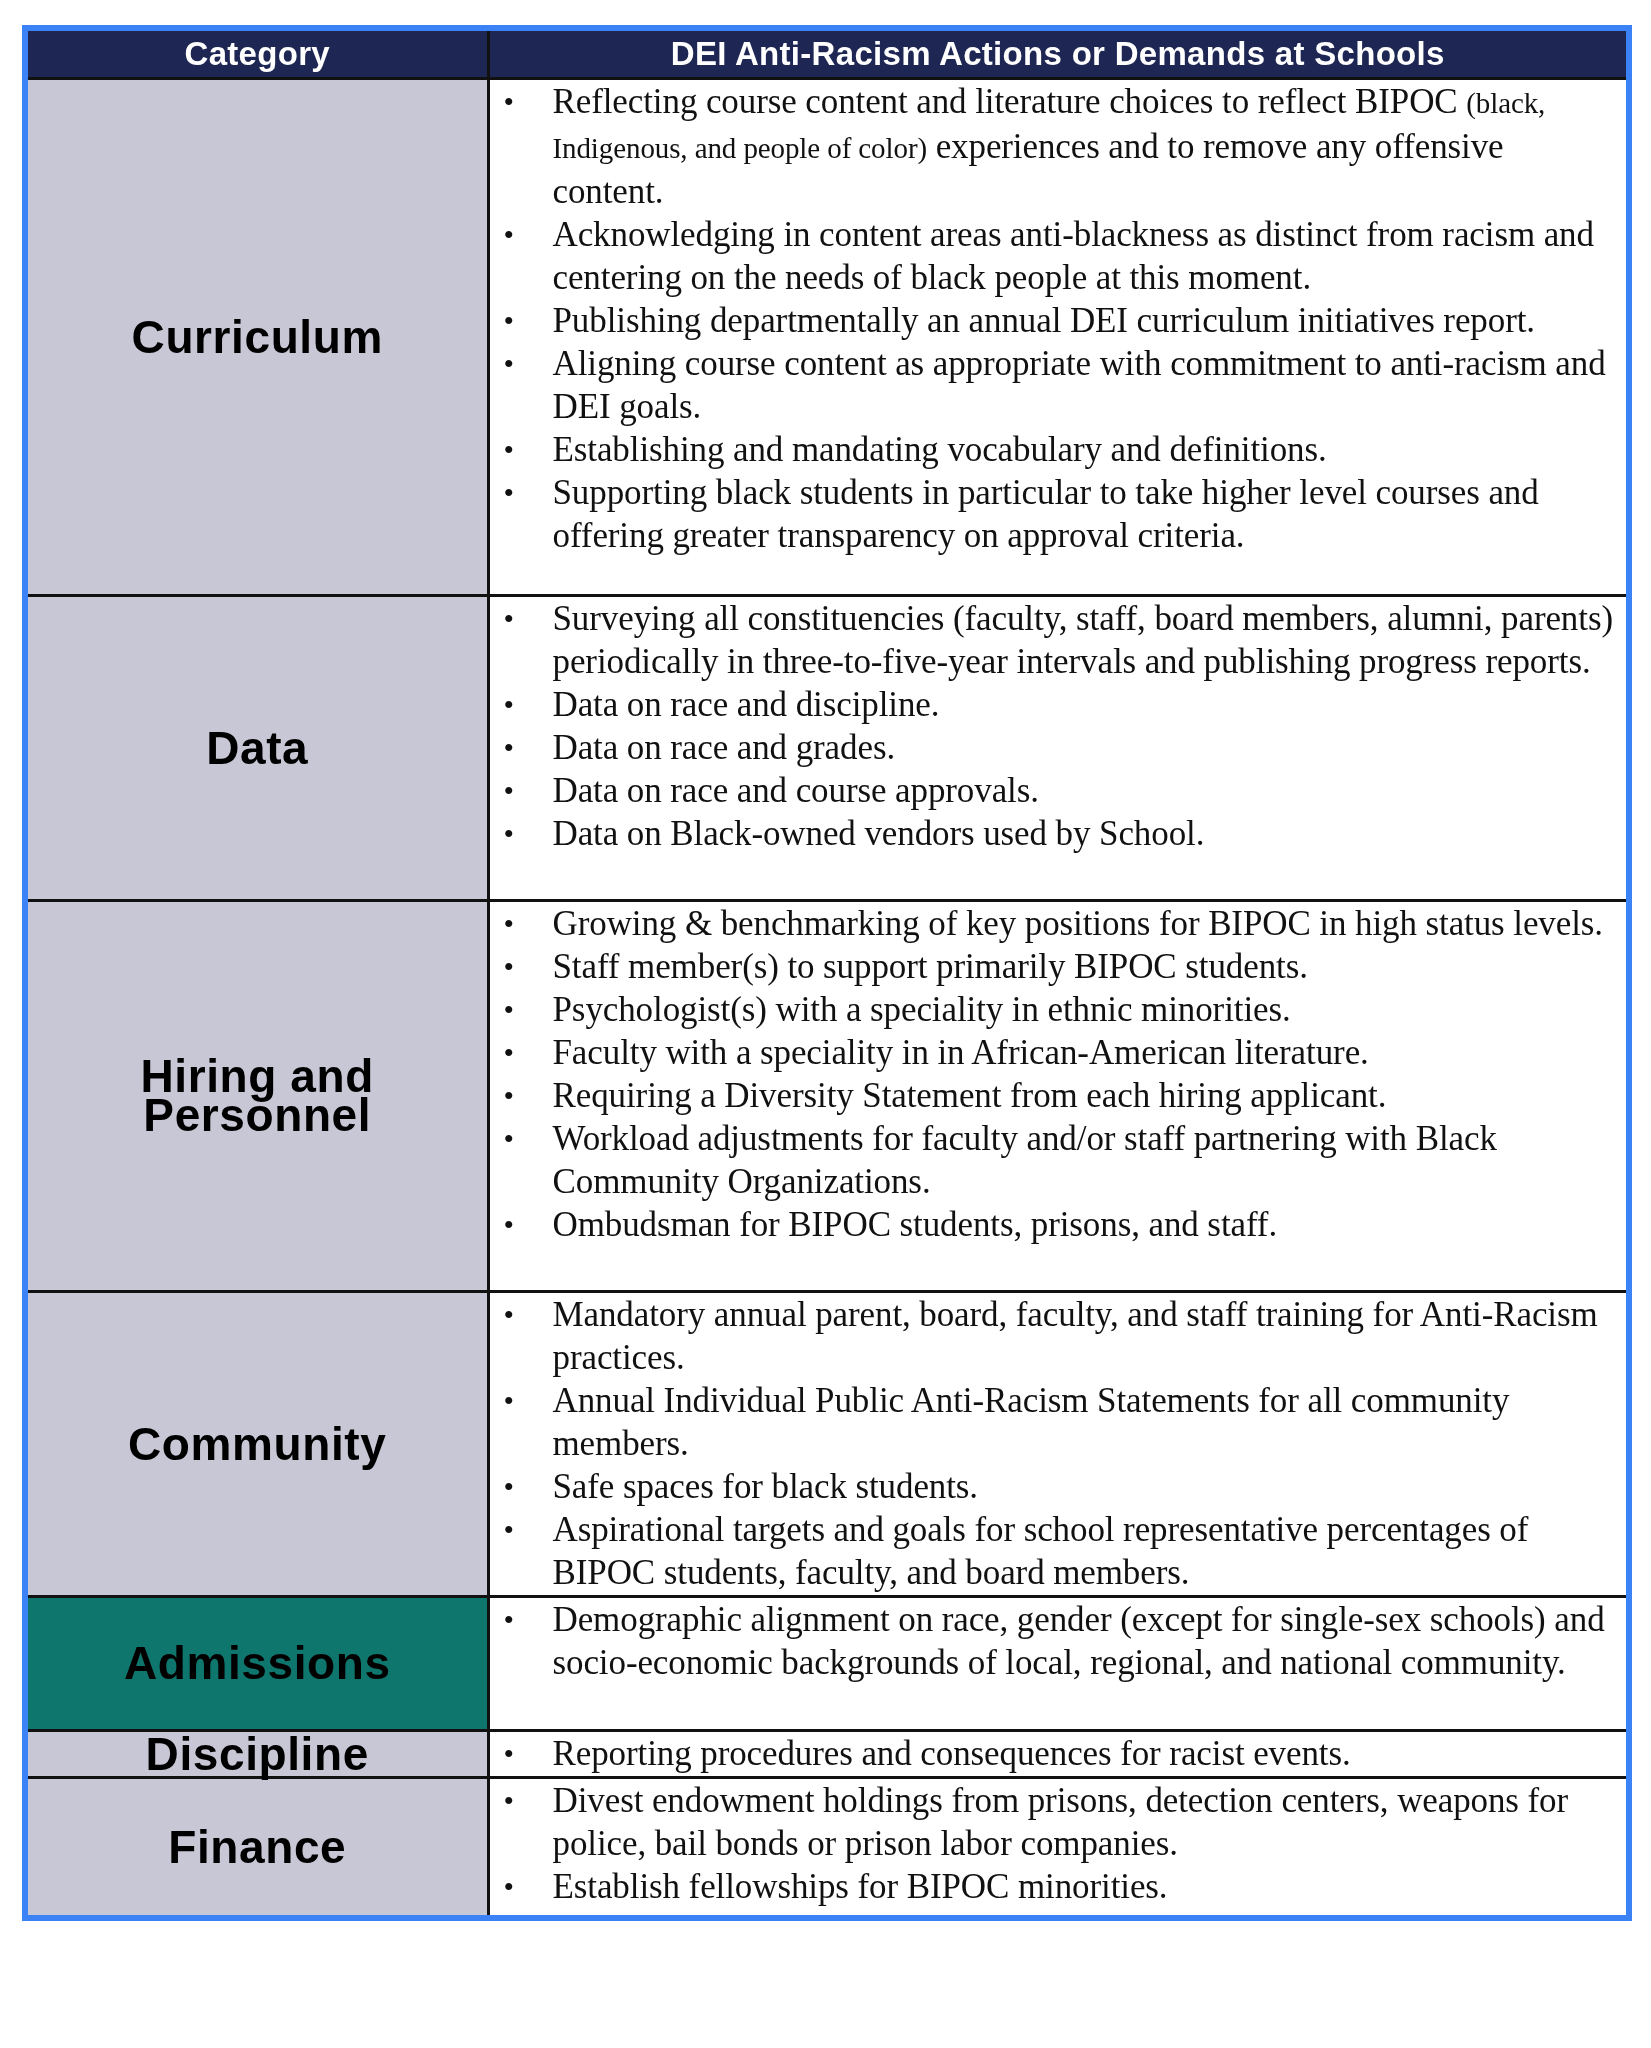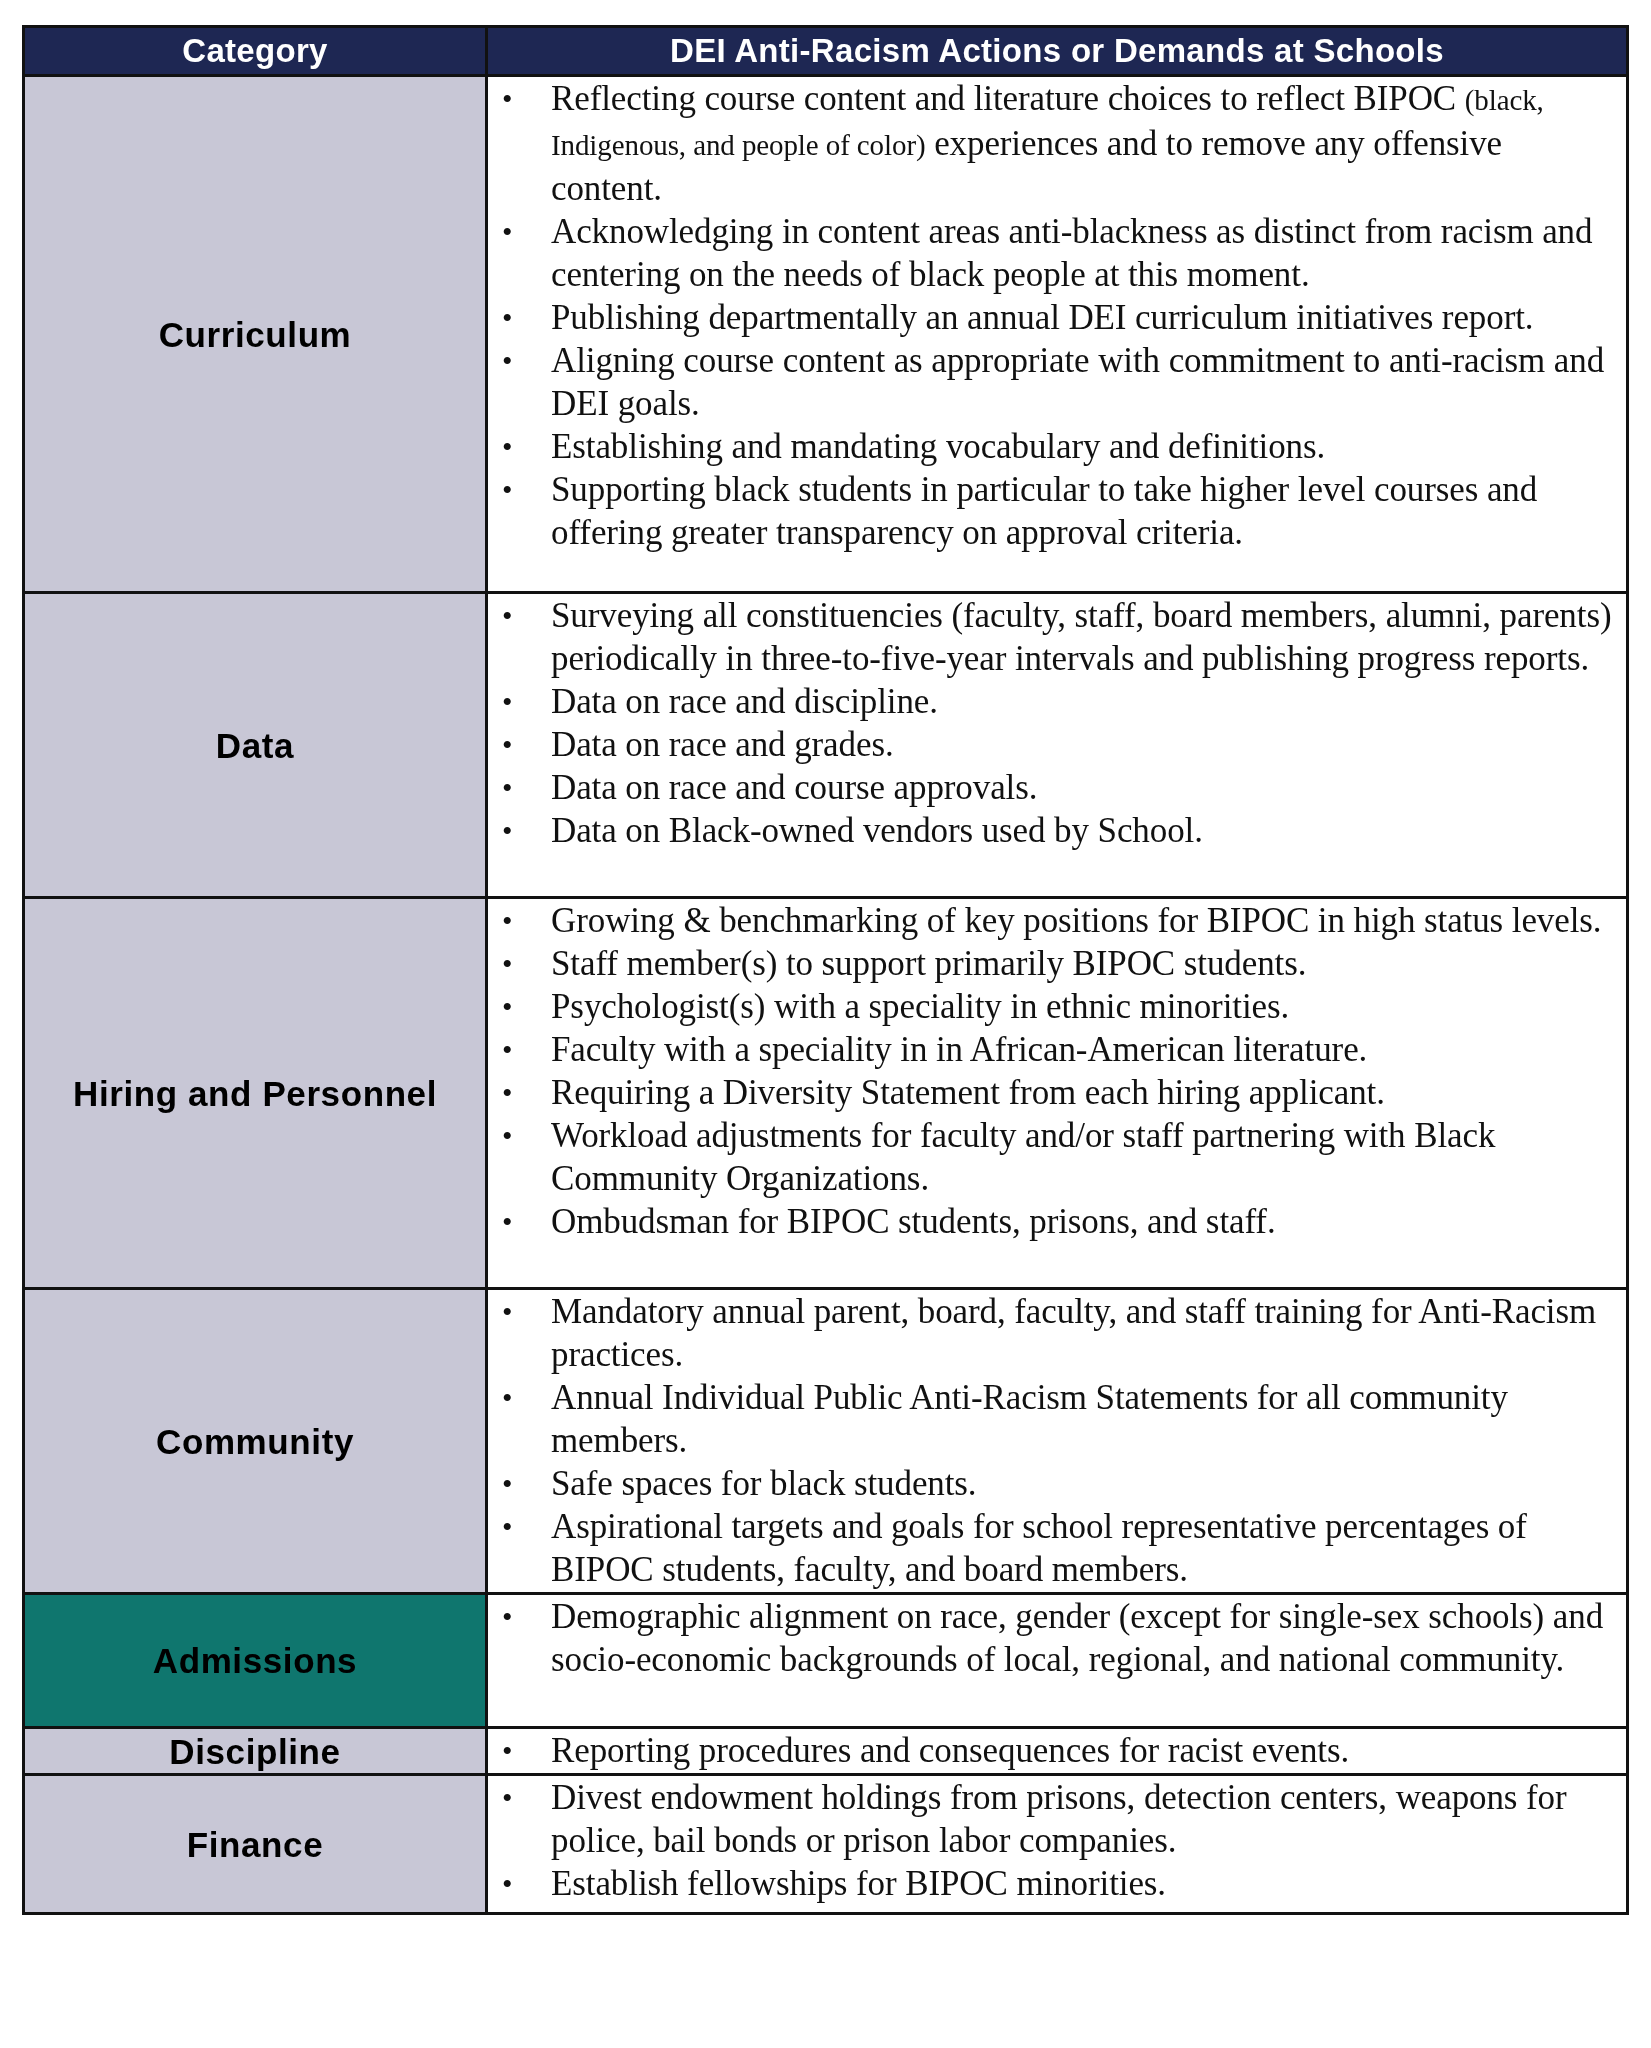--- a/index.html
+++ b/index.html
@@ -16,21 +16,21 @@
   .table-wrap {
     position: absolute;
     left: 22px;
     top: 25px;
     width: 1604px;
   }
   table {
     border-collapse: collapse;
     width: 1604px;
     table-layout: fixed;
-    border: 3px solid #3b82f6;
+    border: 6px solid #3b82f6;
   }
   col.c1 { width: 463px; }
   col.c2 { width: 1141px; }
   th {
     background: #1e2753;
     color: #ffffff;
     font-family: "Liberation Sans", sans-serif;
     font-weight: bold;
     font-size: 33px;
     height: 46px;
@@ -43,21 +43,21 @@
     border: 3px solid #111111;
     vertical-align: top;
     padding: 0;
   }
   td.cat {
     background: #c8c7d6;
     vertical-align: middle;
     text-align: center;
     font-family: "Liberation Sans", sans-serif;
     font-weight: bold;
-    font-size: 35px;
+    font-size: 46px;
     color: #000000;
     line-height: 39px;
     letter-spacing: 0.6px;
   }
   td.items {
     background: #ffffff;
   }
   ul {
     margin: 0;
     padding: 0 8px 0 0;

